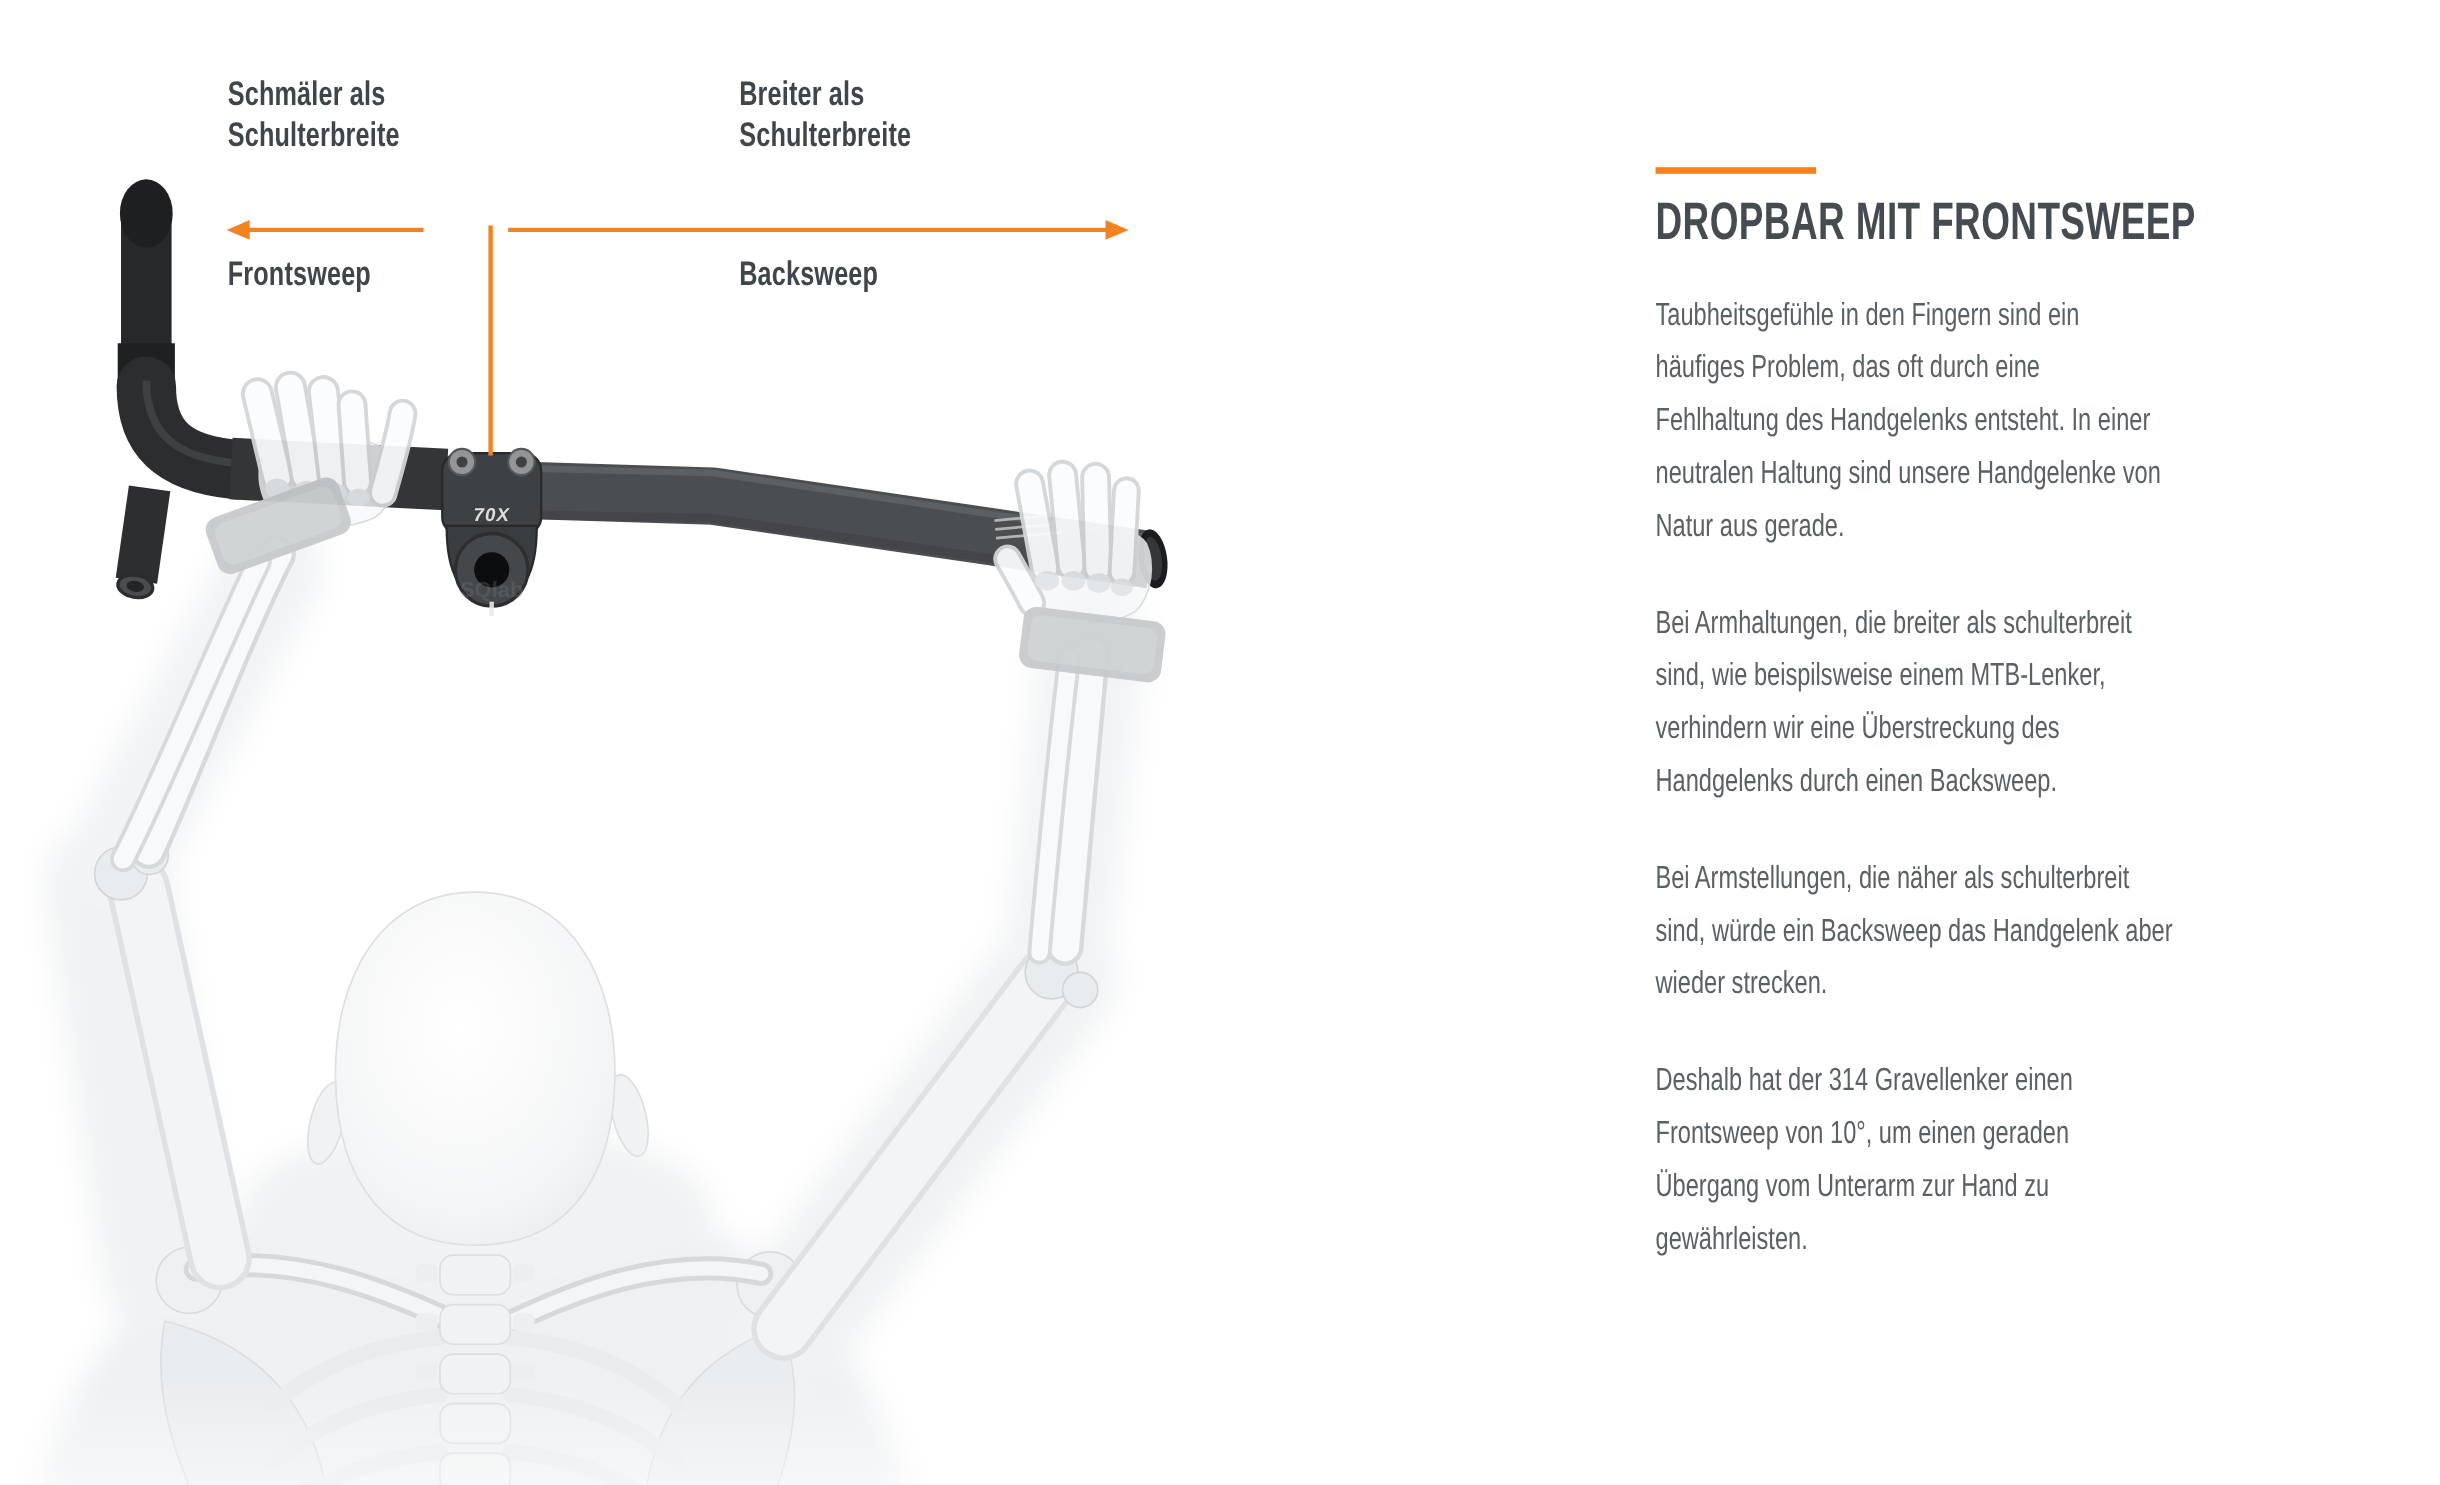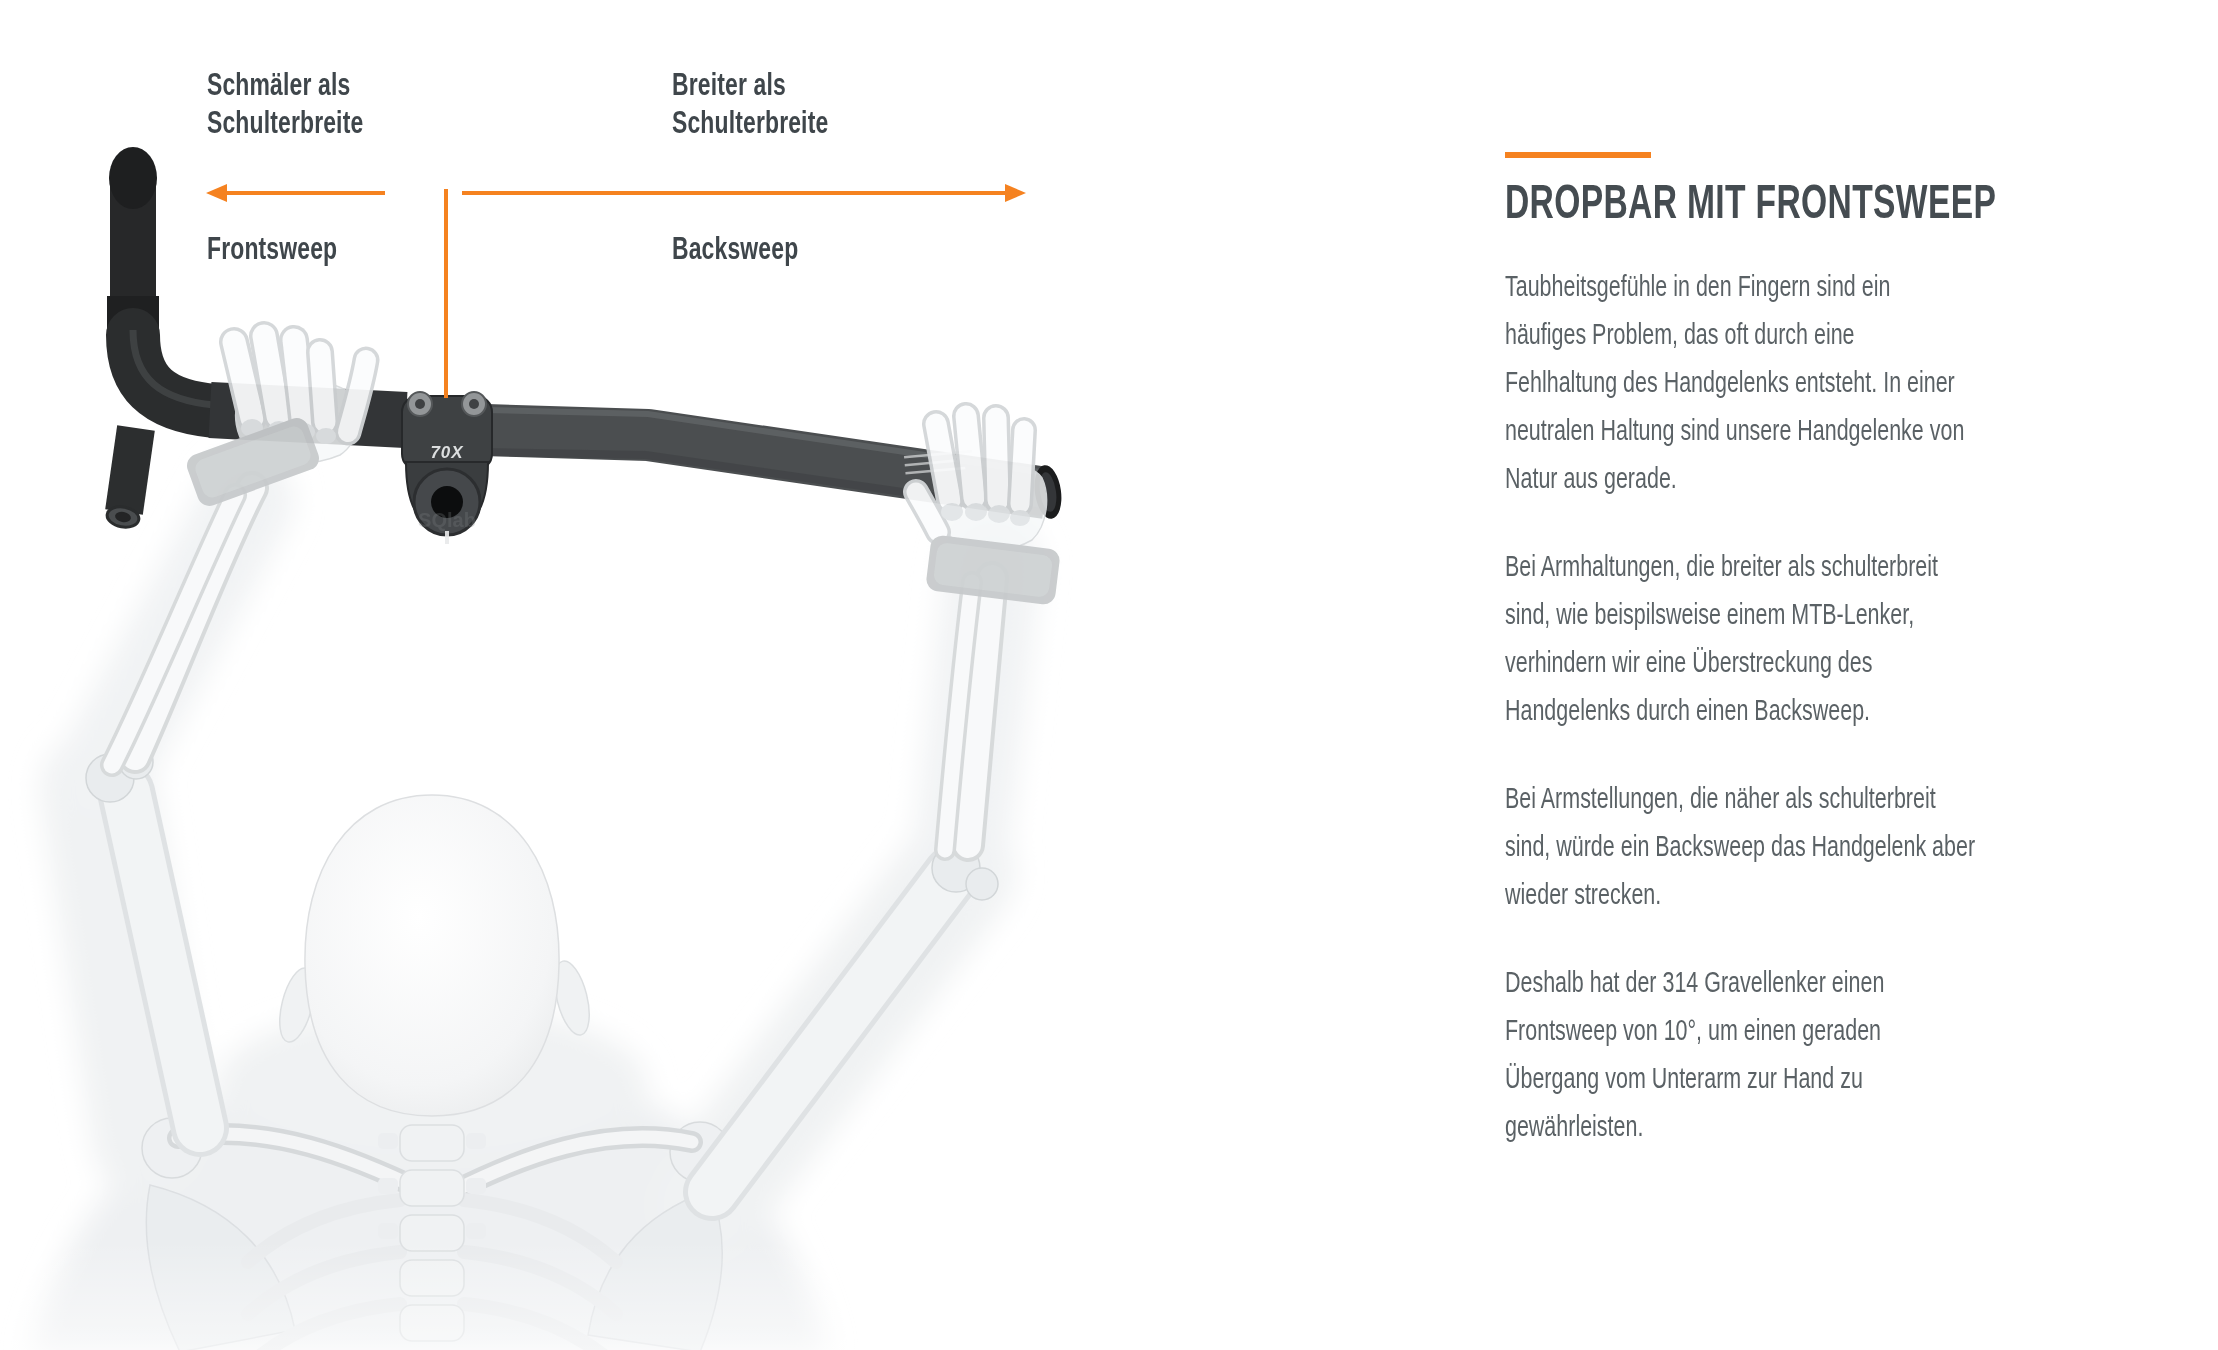--- a/index.html
+++ b/index.html
@@ -1,18 +1,18 @@
 <!DOCTYPE html>
 <html><head>
 <meta charset="utf-8">
 <style>
   html,body{margin:0;padding:0;background:#ffffff;}
   .page{position:relative;width:2218px;height:1350px;background:#ffffff;overflow:hidden;
         font-family:"Liberation Sans",sans-serif;}
-  .figure{position:absolute;left:0;top:0;width:1120px;height:1320px;}
+  .figure{position:absolute;left:0;top:16px;width:1120px;height:1320px;}
   .figure svg{display:block;font-family:"Liberation Sans",sans-serif;}
 
   
   .dlabel{position:absolute;font-weight:700;font-size:31px;line-height:38px;color:#3f464b;
           white-space:pre-line;transform:scaleX(0.74);transform-origin:left top;letter-spacing:0.2px;}
   .dlabel.l1{left:207px;top:66px;}
   .dlabel.l2{left:672px;top:66px;}
   .dlabel.l3{left:207px;top:230px;}
   .dlabel.l4{left:672px;top:230px;}
 

